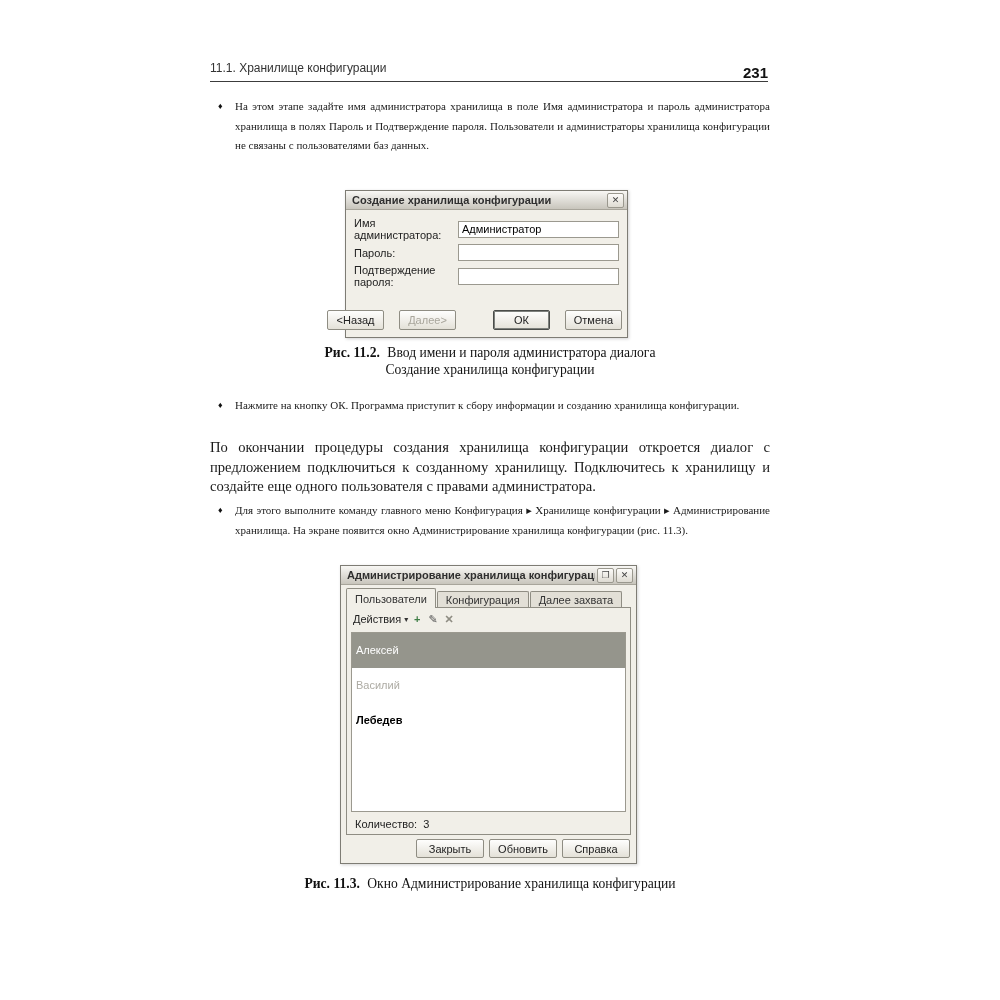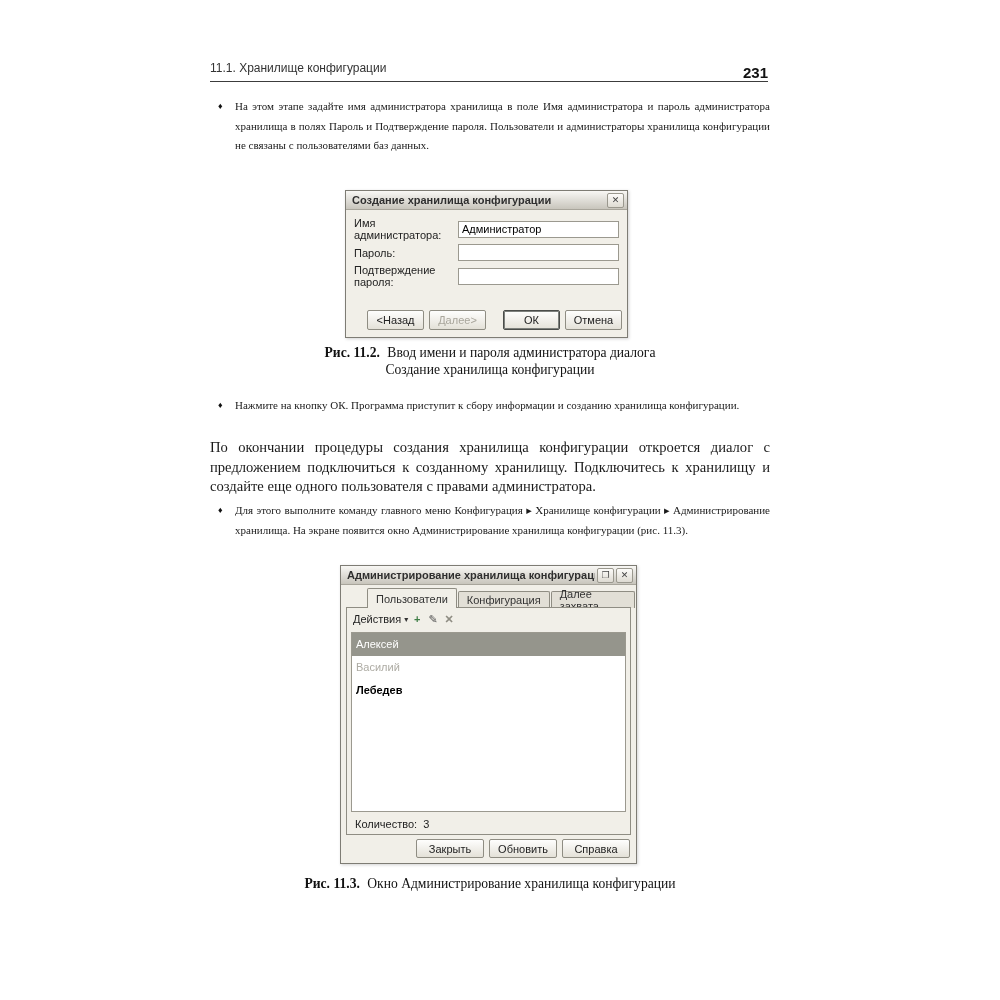--- a/index.html
+++ b/index.html
@@ -39,41 +39,41 @@
   .btn.disabled{color:#a8a59b;}
   .btn.default{border-color:#4a4c49;box-shadow:inset 0 0 0 1px #7d807c;}
 
   
   #dlg1{left:345px;top:190px;width:281px;height:146px;}
   #dlg1 .fields{position:absolute;left:8px;right:8px;top:26px;}
   .frow{display:flex;align-items:center;margin-bottom:3px;}
   .frow label{width:104px;flex:none;color:#222;}
   .frow input{flex:1;height:15px;border:1px solid #9b998f;background:#fff;
               font-family:"Liberation Sans",sans-serif;font-size:11px;padding:0 3px;}
-  #dlg1 .d1-buttons{position:absolute;right:5px;bottom:7px;display:flex;gap:5px;}
+  #dlg1 .d1-buttons{position:absolute;right:5px;bottom:7px;display:flex;gap:15px;}
   #dlg1 .gap{width:7px;}
 
   
   #dlg2{left:340px;top:565px;width:295px;height:297px;}
-  .tabs{position:absolute;left:5px;top:24px;display:flex;align-items:flex-end;height:18px;margin-left:21px;}
+  .tabs{position:absolute;left:5px;top:24px;display:flex;align-items:flex-end;height:18px;}
   .tab{height:16px;padding:0 8px;display:flex;align-items:center;margin-right:1px;
        border:1px solid #8f8d83;border-bottom:none;background:#e2dfd6;border-radius:2px 2px 0 0;color:#333;}
   .tab.active{background:#f1efe8;height:19px;position:relative;z-index:3;}
   .tabpanel{position:absolute;left:5px;right:5px;top:41px;bottom:28px;
             border:1px solid #8f8d83;background:#f1efe8;z-index:2;}
   .toolbar{display:flex;align-items:center;padding:4px 6px 2px 6px;gap:2px;}
   .actions{display:flex;align-items:center;gap:3px;color:#222;}
   .actions .arrow{font-size:8px;color:#333;}
   .ticon{width:14px;height:14px;display:flex;align-items:center;justify-content:center;font-size:11px;}
   .ticon.add{color:#3e7d46;font-weight:bold;}
   .ticon.edit{color:#555;}
   .ticon.del{color:#8f8d83;font-weight:bold;}
   .listbox{position:absolute;left:4px;right:4px;top:24px;bottom:22px;
            border:1px solid #9b998f;background:#fff;overflow:hidden;}
-  .lrow{height:15px;line-height:15px;padding:4px 4px;white-space:nowrap;}
+  .lrow{height:15px;line-height:15px;padding:10px 4px;white-space:nowrap;}
   .lrow.selected{background:#95958c;color:#fff;}
   .lrow.grey{color:#adaba3;}
   .lrow.bold{font-weight:bold;color:#000;}
   .count{position:absolute;left:8px;bottom:4px;color:#222;}
   .count .cv{margin-left:6px;}
   .d2-buttons{position:absolute;right:6px;bottom:5px;display:flex;gap:5px;}
   .d2-buttons .btn{min-width:66px;height:17px;}
 </style>
 </head>
 <body>

